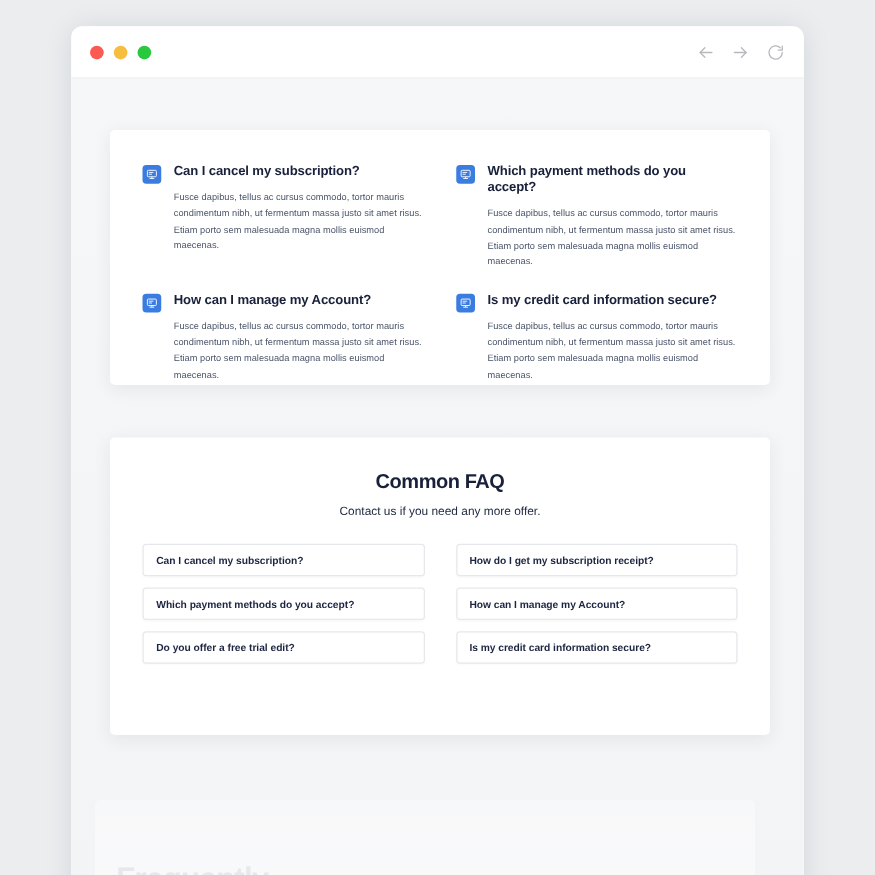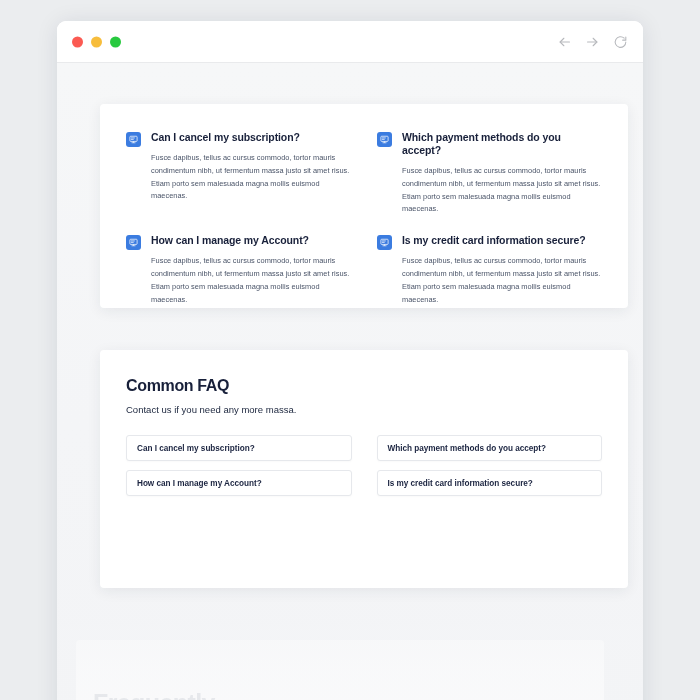--- a/index.html
+++ b/index.html
@@ -83,21 +83,20 @@
     background: linear-gradient(180deg, #f6f7f8 0%, #f4f5f7 55%, #f3f4f6 100%);
     padding: 0;
   }
 
   
   .card {
     position: absolute;
     background: #ffffff;
     border-radius: 4px;
     box-shadow: 0 3px 14px rgba(28, 38, 60, 0.075);
-    margin-left: 12px;
   }
 
   .card-top {
     left: 31px;
     top: 41px;
     width: 528px;
     height: 204px;
   }
 
   .card-bottom {
@@ -148,20 +147,21 @@
   .faq-text {
     font-size: 7.4px;
     line-height: 1.72;
     color: #4a5468;
     letter-spacing: 0.02px;
   }
 
   
   .common-head {
     padding: 27px 26px 0 26px;
+    text-align: center;
   }
 
   .common-title {
     font-size: 16px;
     font-weight: bold;
     color: #18203a;
     letter-spacing: -0.35px;
     margin-bottom: 9px;
   }
 
@@ -344,27 +344,29 @@
             <div class="faq-text">Fusce dapibus, tellus ac cursus commodo, tortor mauris condimentum nibh, ut fermentum massa justo sit amet risus. Etiam porto sem malesuada magna mollis euismod maecenas.</div>
           </div>
         </div>
 
       </div>
     </div>
 
     <div class="card card-bottom">
       <div class="common-head">
         <div class="common-title">Common FAQ</div>
-        <div class="common-sub">Contact us if you need any more massa.</div>
+        <div class="common-sub">Contact us if you need any more offer.</div>
       </div>
 
       <div class="q-grid">
         <div class="q-btn">Can I cancel my subscription?</div>
+        <div class="q-btn">How do I get my subscription receipt?</div>
         <div class="q-btn">Which payment methods do you accept?</div>
         <div class="q-btn">How can I manage my Account?</div>
+        <div class="q-btn">Do you offer a free trial edit?</div>
         <div class="q-btn">Is my credit card information secure?</div>
       </div>
     </div>
 
     <div class="faded-section">
       <div class="faded-inner"></div>
       <div class="faded-heading">
         <div>Frequently</div>
 
       </div>

